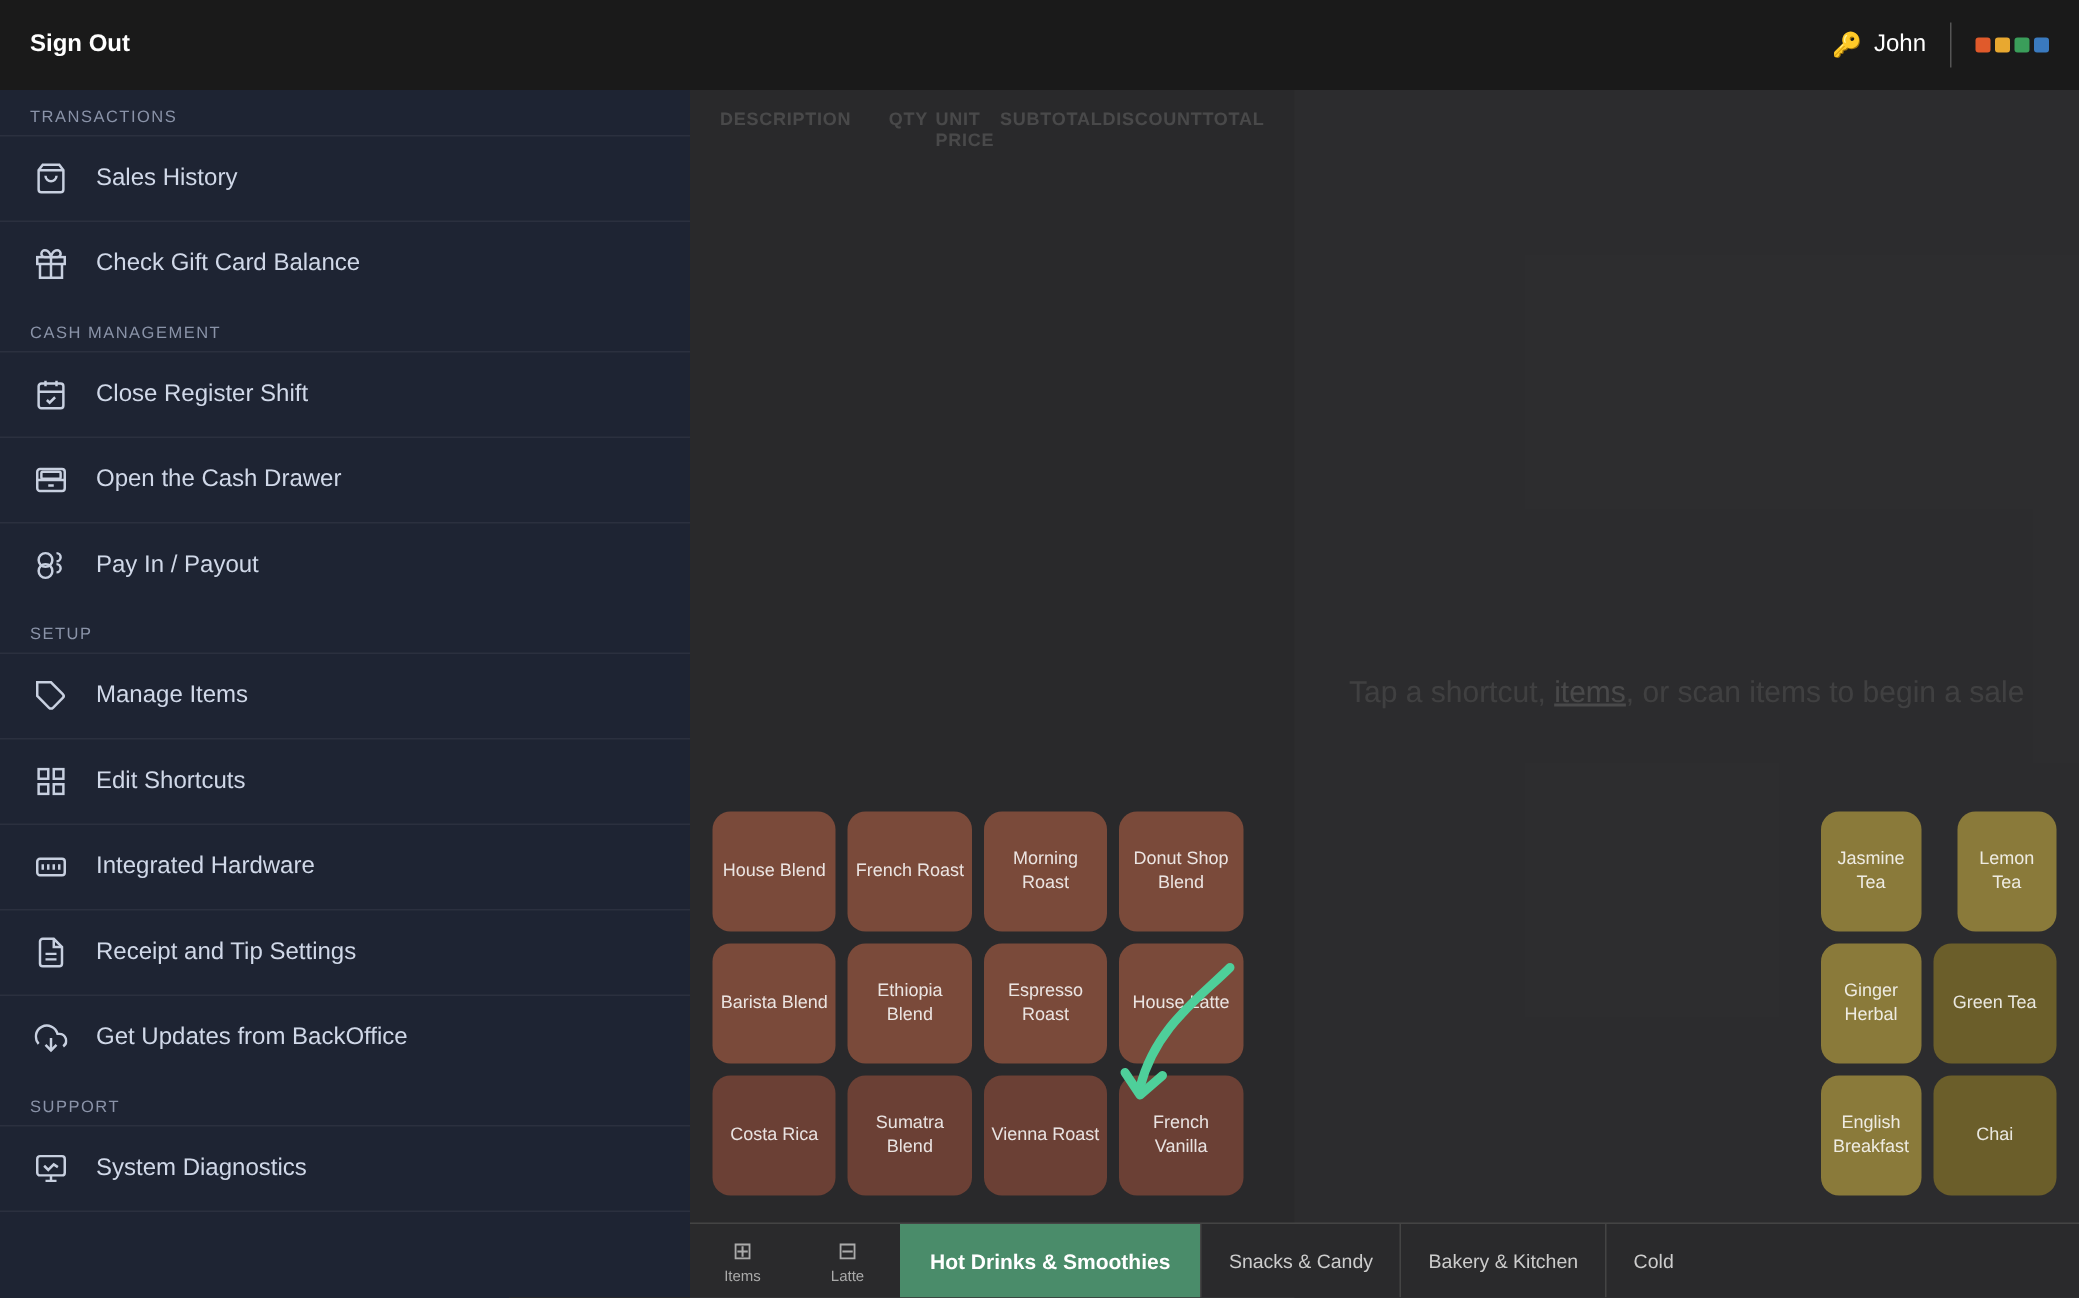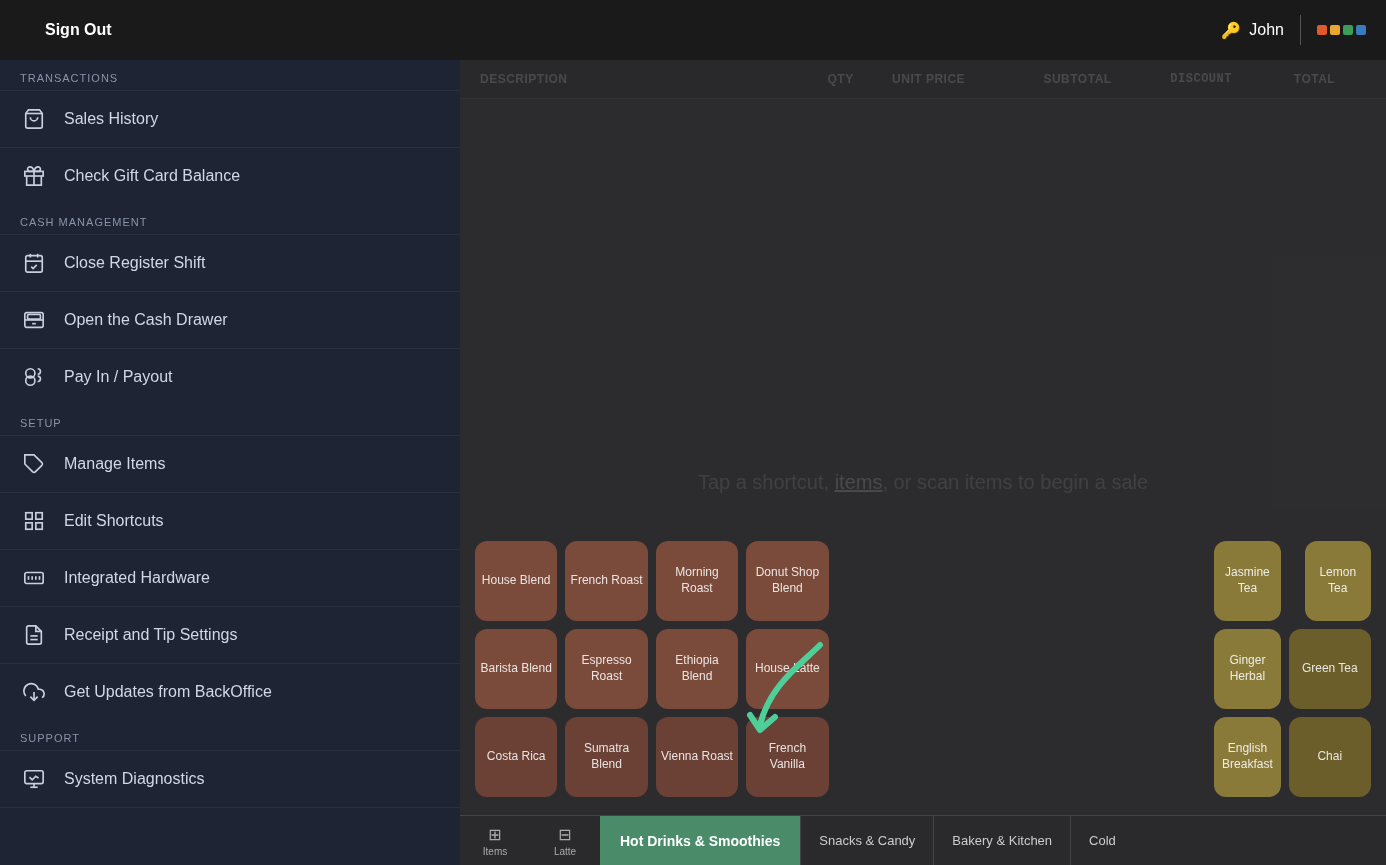--- a/index.html
+++ b/index.html
@@ -20,21 +20,20 @@
       padding: 0 20px;
       gap: 16px;
       position: relative;
       z-index: 10;
     }
     .header-signout {
       color: #fff;
       font-size: 16px;
       font-weight: 600;
       cursor: pointer;
-      margin-left: 25px;
     }
     .header-user {
       display: flex;
       align-items: center;
       gap: 8px;
       color: #fff;
       font-size: 16px;
       margin-left: auto;
     }
     .header-divider {
@@ -95,42 +94,42 @@
       font-size: 18px;
     }
     .sidebar-item-label {
       font-size: 16px;
     }
 
     
     .content-area {
       flex: 1;
       display: flex;
-      flex-direction: column;
+      flex-direction: row;
       background: #3a3a3c;
       position: relative;
     }
 
     
     .table-header {
       display: flex;
       background: #2e2e30;
       padding: 12px 20px;
       border-bottom: 1px solid #555;
       color: #aaa;
       font-size: 12px;
       font-weight: 600;
       letter-spacing: 0.5px;
       text-transform: uppercase;
     }
     .table-header .col-desc { flex: 3; }
     .table-header .col-qty { flex: 1; text-align: center; }
     .table-header .col-unit { flex: 1.2; }
     .table-header .col-sub { flex: 1.2; text-align: center; }
-    .table-header .col-disc { flex: 1.2; text-align: center; font-family: Liberation Mono, monospace; }
+    .table-header .col-disc { flex: 1.2; text-align: center; }
     .table-header .col-total { flex: 1; text-align: center; }
 
     
     .empty-state {
       flex: 1;
       display: flex;
       align-items: center;
       justify-content: center;
       color: #888;
       font-size: 20px;
@@ -430,22 +429,22 @@
         <div class="product-tile tile-empty"></div>
         <div class="product-tile tile-empty"></div>
         <div class="product-tile tile-empty"></div>
         <div class="product-tile tile-empty"></div>
         <div class="product-tile tile-olive">Jasmine Tea</div>
         <div class="product-tile tile-olive">Lemon Tea</div>
       </div>
 
       <div class="product-grid">
         <div class="product-tile tile-brown">Barista Blend</div>
+        <div class="product-tile tile-brown">Ethiopia Blend</div>
         <div class="product-tile tile-brown">Espresso Roast</div>
-        <div class="product-tile tile-brown">Ethiopia Blend</div>
         <div class="product-tile tile-brown">House Latte</div>
         <div class="product-tile tile-empty"></div>
         <div class="product-tile tile-empty"></div>
         <div class="product-tile tile-empty"></div>
         <div class="product-tile tile-empty"></div>
         <div class="product-tile tile-olive">Ginger Herbal</div>
         <div class="product-tile tile-olive-dark">Green Tea</div>
       </div>
 
       <div class="product-grid">

